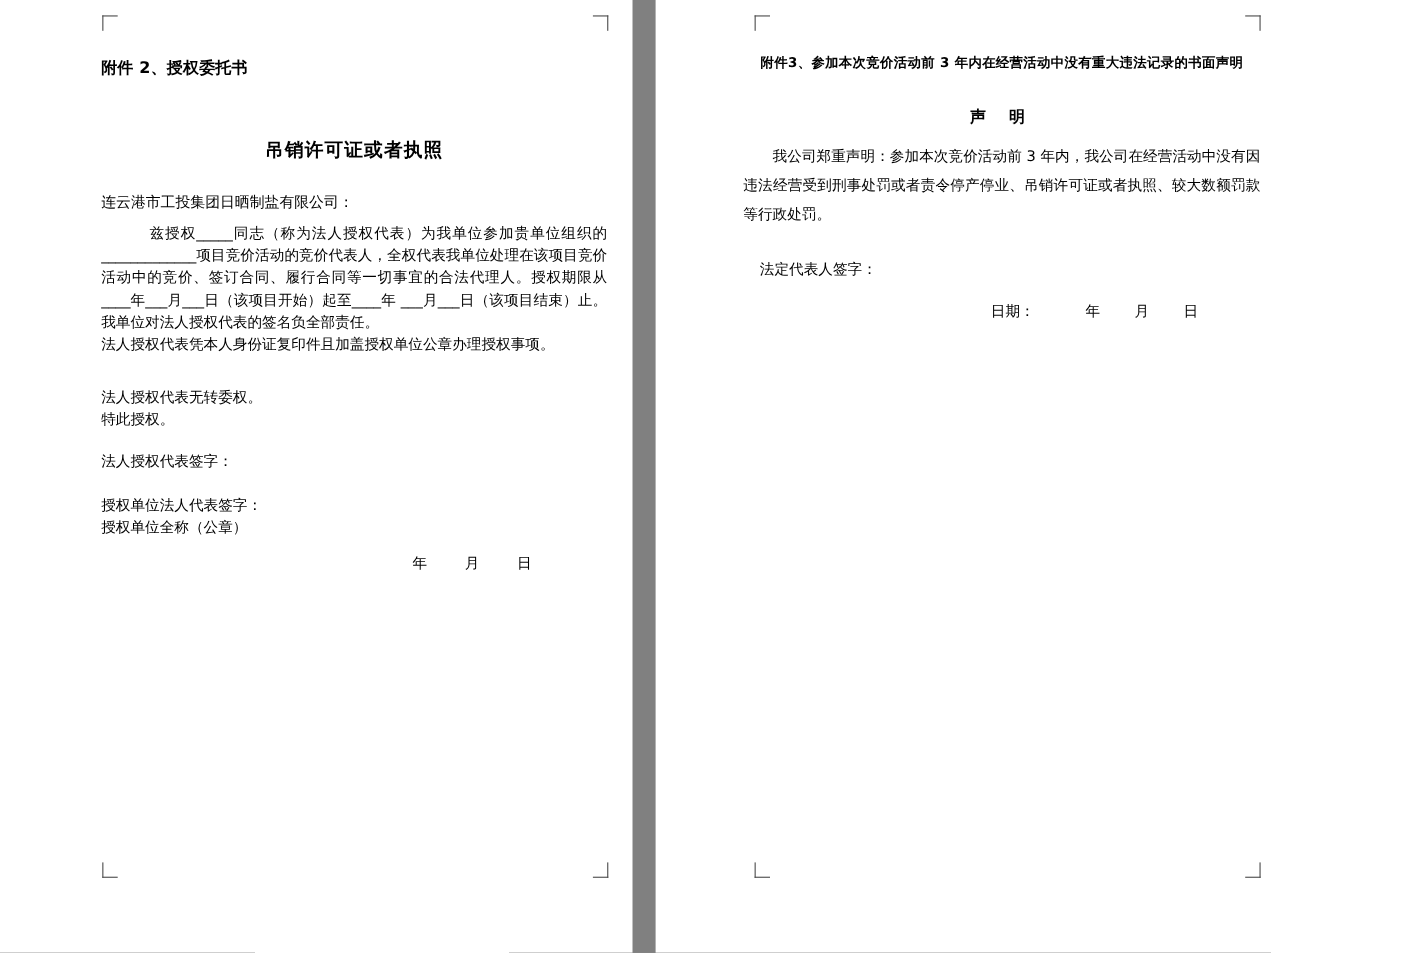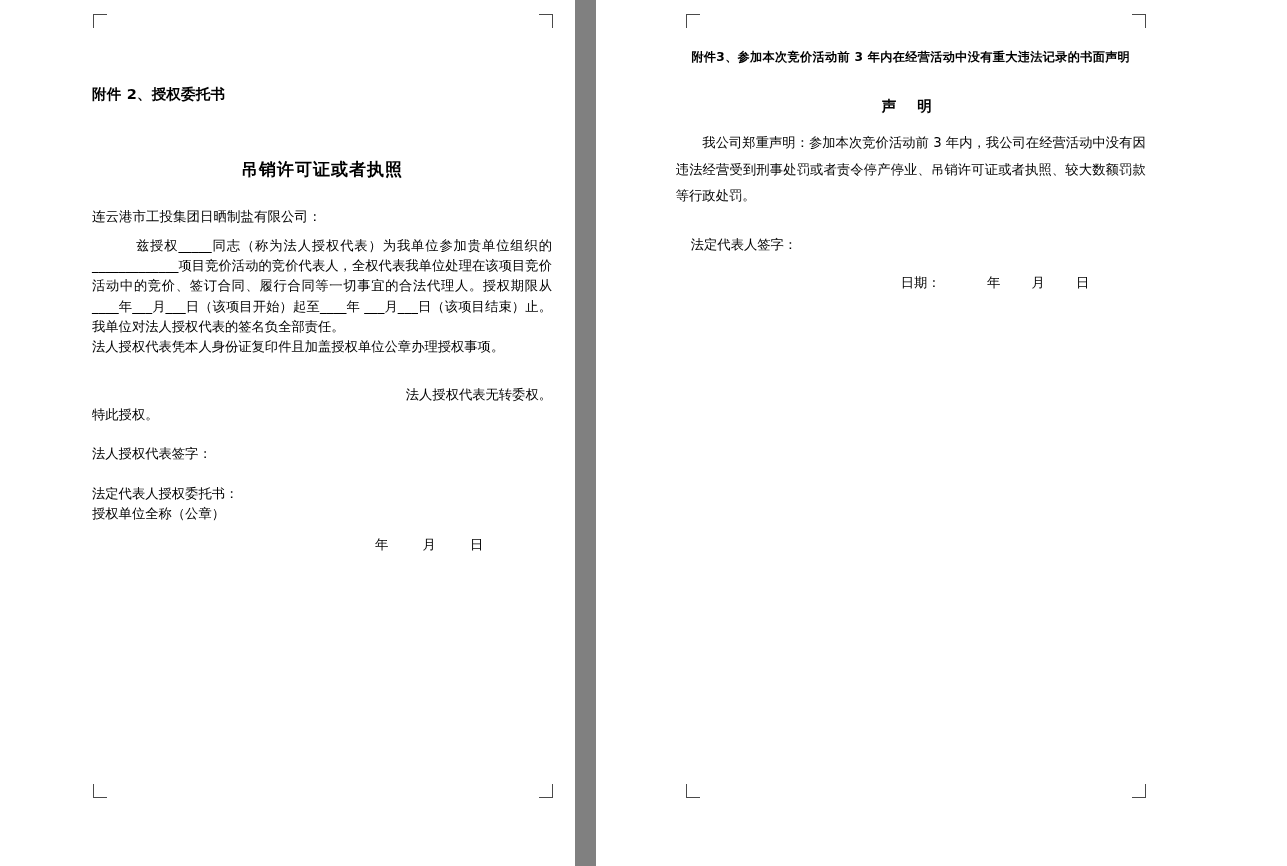--- a/index.html
+++ b/index.html
@@ -65,21 +65,21 @@
   .p1-body {
     position: absolute;
     left: 92px;
     top: 0;
     width: 460px;
     color: #000;
   }
   .p1-attach-title {
     font-size: 14.5px;
     font-weight: bold;
-    margin-top: 85px;
+    margin-top: 52px;
     letter-spacing: 0.2px;
   }
   .p1-main-title {
     font-size: 17px;
     font-weight: bold;
     text-align: center;
     margin-top: 54px;
     letter-spacing: 1px;
   }
   .p1-addressee {
@@ -91,21 +91,21 @@
     line-height: 1.52;
     margin-top: 10px;
     text-indent: 3.3em;
     text-align: justify;
   }
   .p1-line {
     font-size: 13.3px;
     line-height: 1.5;
   }
   .p1-gap-a { margin-top: 0; }
-  .p1-gap-b { margin-top: 28px; text-align: right; }
+  .p1-gap-b { margin-top: 28px; }
   .p1-gap-c { margin-top: 19px; }
   .p1-gap-d { margin-top: 20px; }
   .p1-datebar {
     font-size: 13.3px;
     margin-top: 12px;
     padding-left: 283px;
     letter-spacing: 0;
   }
   .p1-datebar span { margin-right: 30px; }
 
@@ -170,21 +170,21 @@
 
     <div class="p1-body">
       <div class="p1-attach-title">附件 2、授权委托书</div>
       <div class="p1-main-title">吊销许可证或者执照</div>
       <div class="p1-addressee">连云港市工投集团日晒制盐有限公司：</div>
       <div class="p1-para">兹授权_____同志（称为法人授权代表）为我单位参加贵单位组织的_____________项目竞价活动的竞价代表人，全权代表我单位处理在该项目竞价活动中的竞价、签订合同、履行合同等一切事宜的合法代理人。授权期限从____年___月___日（该项目开始）起至____年 ___月___日（该项目结束）止。我单位对法人授权代表的签名负全部责任。</div>
       <div class="p1-line p1-gap-a">法人授权代表凭本人身份证复印件且加盖授权单位公章办理授权事项。</div>
       <div class="p1-line p1-gap-b">法人授权代表无转委权。</div>
       <div class="p1-line">特此授权。</div>
       <div class="p1-line p1-gap-c">法人授权代表签字：</div>
-      <div class="p1-line p1-gap-d">法定代表人授权委托书：</div>
+      <div class="p1-line p1-gap-d">授权单位法人代表签字：</div>
       <div class="p1-line">授权单位全称（公章）</div>
       <div class="p1-datebar">
         <span>年</span>
         <span>月</span>
         <span>日</span>
       </div>
     </div>
   </div>
 
   <div class="gutter"></div>

